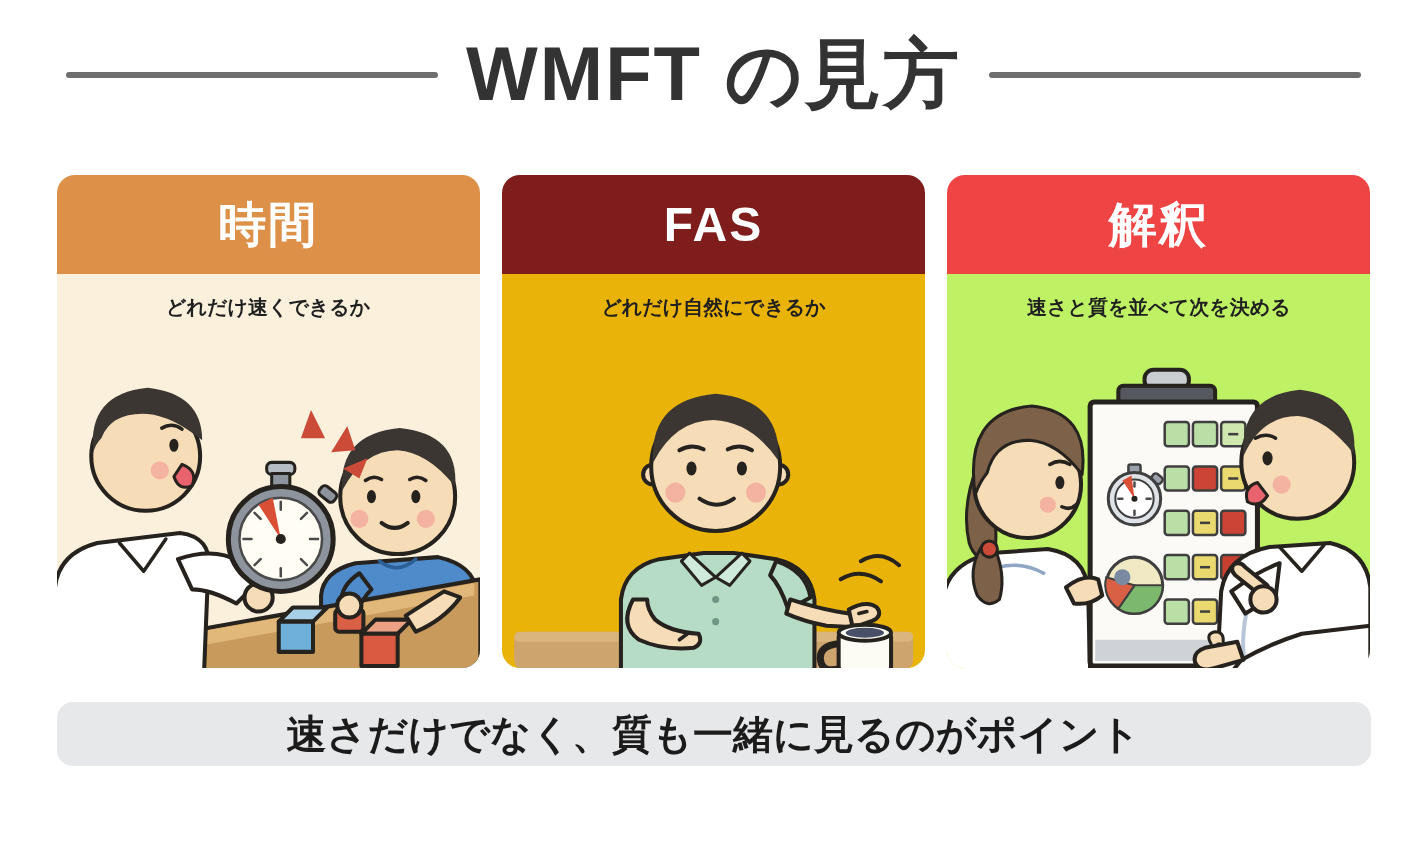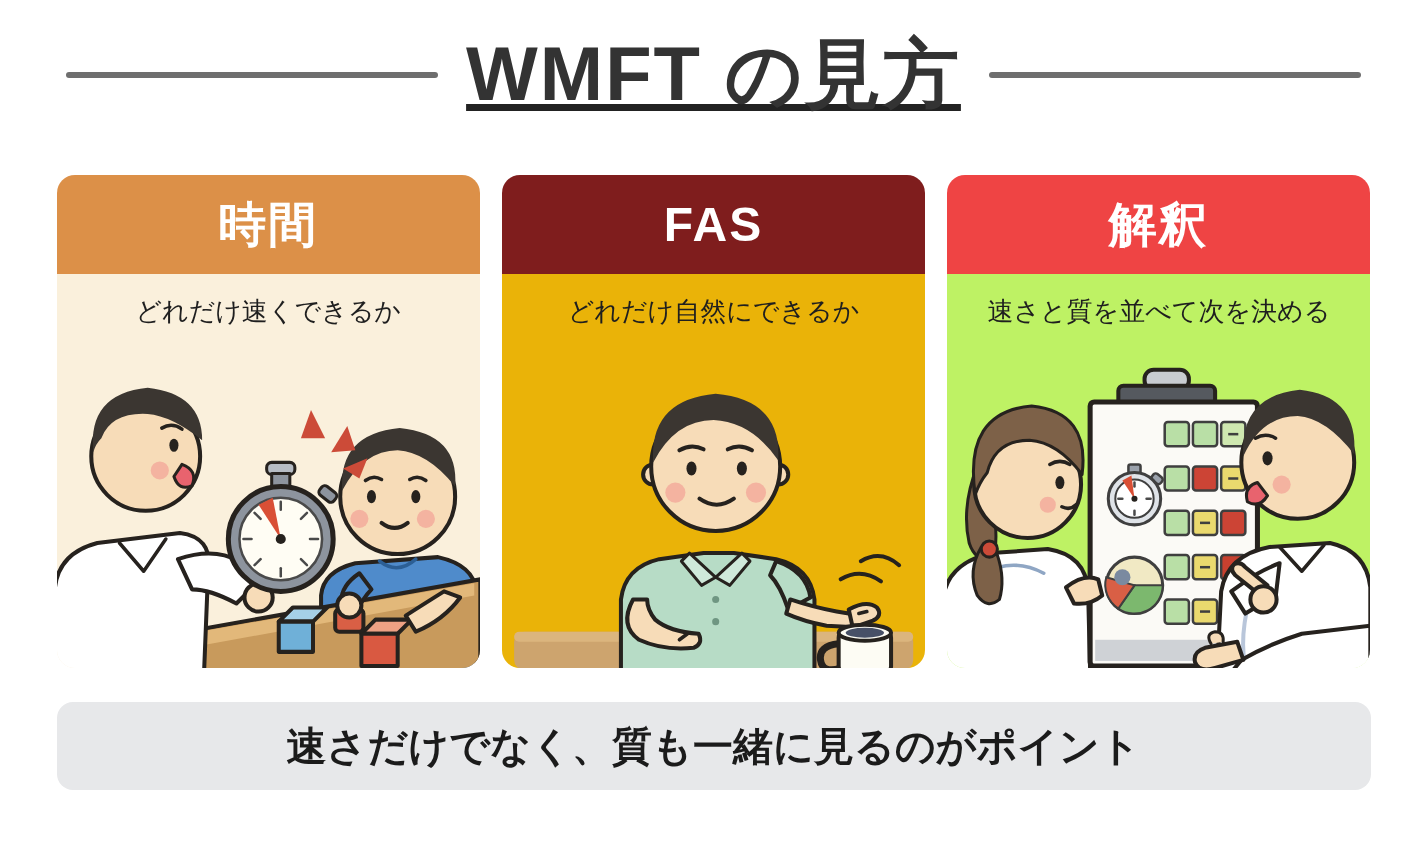--- a/index.html
+++ b/index.html
@@ -1,43 +1,43 @@
 <!DOCTYPE html>
 <html><head>
 <meta charset="utf-8">
 <style>
   html,body{margin:0;padding:0;background:#ffffff;}
   body{width:1427px;height:849px;overflow:hidden;
        font-family:"Liberation Sans","DejaVu Sans",sans-serif;color:#222;}
   .page{position:relative;width:1427px;height:849px;display:flex;flex-direction:column;}
 
   
-  .title-row{height:150px;display:flex;align-items:center;justify-content:center;gap:28px;text-decoration:underline;}
+  .title-row{height:150px;display:flex;align-items:center;justify-content:center;gap:28px;}
   .rule{width:372px;height:6px;border-radius:3px;background:#6e6e6e;}
   .page-title{margin:0;font-size:76px;font-weight:900;color:#333333;letter-spacing:2px;white-space:nowrap;}
 
   
   .cards{width:1314px;margin:25px auto 0;display:flex;gap:22px;}
   .card{flex:1;height:493px;border-radius:18px;overflow:hidden;display:flex;flex-direction:column;}
   .card-header{height:99px;flex:0 0 99px;display:flex;align-items:center;justify-content:center;
                color:#ffffff;font-size:48px;font-weight:900;letter-spacing:2px;}
   .card-body{flex:1;display:flex;flex-direction:column;align-items:center;min-height:0;}
-  .card-subtitle{margin:20px 8px 0;font-size:26px;font-weight:400;color:#1f1f1f;white-space:nowrap;}
+  .card-subtitle{margin:20px 8px 0;font-size:20px;font-weight:700;color:#1f1f1f;white-space:nowrap;}
   .illustration{flex:1;width:100%;min-height:0;}
   .illustration svg{display:block;width:100%;height:100%;}
 
   .card-time   .card-header{background:#dc9048;}
   .card-time   .card-body  {background:#faf0dc;}
   .card-fas    .card-header{background:#7f1d1d;}
   .card-fas    .card-body  {background:#eab308;}
   .card-interp .card-header{background:#ef4444;}
   .card-interp .card-body  {background:#bef264;}
 
   
-  .keypoint{width:1314px;height:88px;margin:34px auto 0;background:#e7e8ea;border-radius:16px;
+  .keypoint{width:1314px;height:64px;margin:34px auto 0;background:#e7e8ea;border-radius:16px;
             display:flex;align-items:center;justify-content:center;}
   .keypoint p{margin:0;font-size:40px;font-weight:800;color:#1b1b1b;white-space:nowrap;}
 
   
   .o  {stroke:#26221e;stroke-width:4;stroke-linecap:round;stroke-linejoin:round;}
   .o3 {stroke:#26221e;stroke-width:3;stroke-linecap:round;stroke-linejoin:round;}
   .o5 {stroke:#26221e;stroke-width:5;stroke-linecap:round;stroke-linejoin:round;}
   .ln {fill:none;stroke:#26221e;stroke-width:4;stroke-linecap:round;stroke-linejoin:round;}
   .ln3{fill:none;stroke:#26221e;stroke-width:3.5;stroke-linecap:round;stroke-linejoin:round;}
   .tk {stroke:#4a4a4a;stroke-width:2.5;stroke-linecap:round;}

